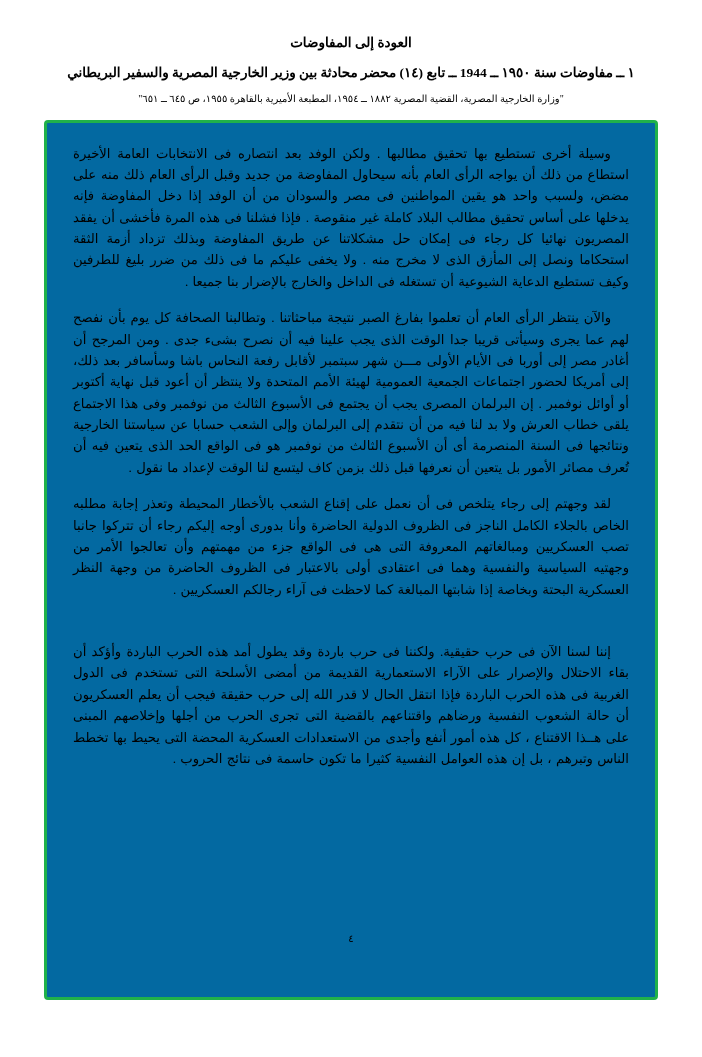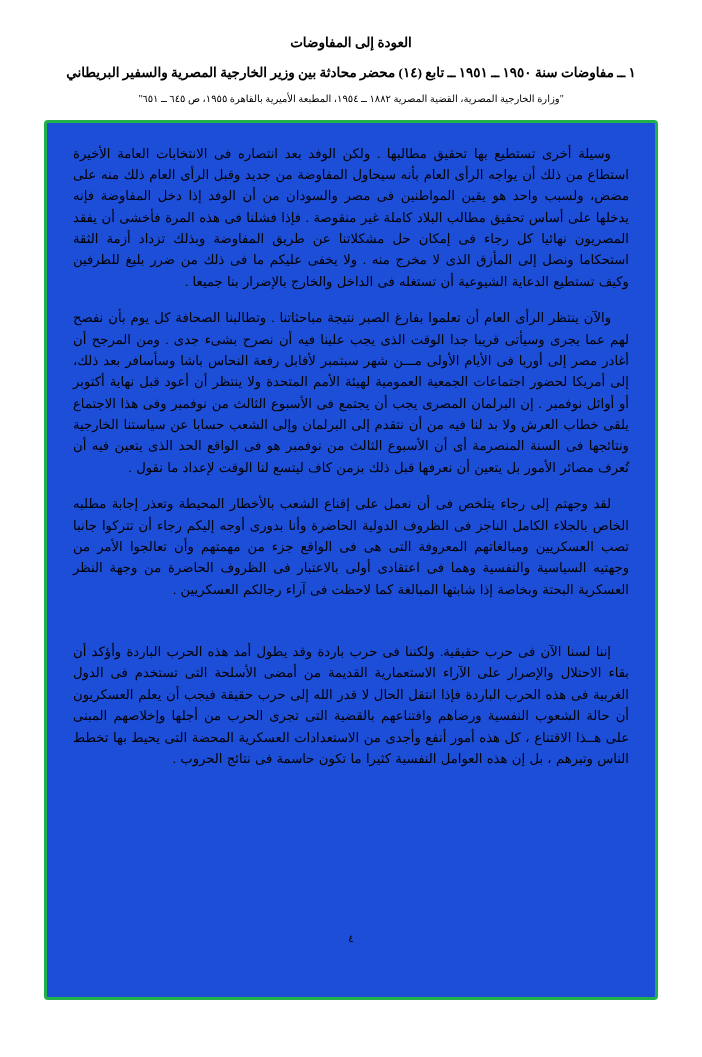--- a/index.html
+++ b/index.html
@@ -45,21 +45,21 @@
     direction: rtl;
     line-height: 1.4;
   }
   .green-box {
     border: 3px solid #20b14a;
     border-radius: 4px;
     margin: 0 10px;
     padding: 20px 26px 26px 26px;
     min-height: 880px;
     box-sizing: border-box;
-    background: #1d4ed8;
+    background: #0369a1;
   }
   .para {
     direction: rtl;
     text-align: justify;
     text-align-last: right;
     font-size: 13.2px;
     line-height: 1.62;
     margin: 0 0 15px 0;
     text-indent: 18px;
     word-spacing: 1px;
@@ -78,21 +78,21 @@
     direction: rtl;
   }
 </style>
 </head>
 <body>
 
 <div class="page">
 
   <div class="doc-title">العودة إلى المفاوضات</div>
 
-  <div class="doc-subtitle">١ ــ مفاوضات سنة ١٩٥٠ ــ ١٩٥١ ــ تابع (١٤) محضر محادثة بين وزير الخارجية المصرية والسفير البريطاني</div>
+  <div class="doc-subtitle">١ ــ مفاوضات سنة ١٩٥٠ ــ 1944 ــ تابع (١٤) محضر محادثة بين وزير الخارجية المصرية والسفير البريطاني</div>
 
   <div class="doc-source">"وزارة الخارجية المصرية، القضية المصرية ١٨٨٢ ــ ١٩٥٤، المطبعة الأميرية بالقاهرة ١٩٥٥، ص ٦٤٥ ــ ٦٥١"</div>
 
   <div class="green-box">
     <p class="para">وسيلة أخرى تستطيع بها تحقيق مطالبها . ولكن الوفد بعد انتصاره فى الانتخابات العامة الأخيرة استطاع من ذلك أن يواجه الرأى العام بأنه سيحاول المفاوضة من جديد وقبل الرأى العام ذلك منه على مضض، ولسبب واحد هو يقين المواطنين فى مصر والسودان من أن الوفد إذا دخل المفاوضة فإنه يدخلها على أساس تحقيق مطالب البلاد كاملة غير منقوصة . فإذا فشلنا فى هذه المرة فأخشى أن يفقد المصريون نهائيا كل رجاء فى إمكان حل مشكلاتنا عن طريق المفاوضة وبذلك تزداد أزمة الثقة استحكاما ونصل إلى المأزق الذى لا مخرج منه . ولا يخفى عليكم ما فى ذلك من ضرر بليغ للطرفين وكيف تستطيع الدعاية الشيوعية أن تستغله فى الداخل والخارج بالإضرار بنا جميعا .</p>
     <p class="para">والآن ينتظر الرأى العام أن تعلموا بفارغ الصبر نتيجة مباحثاتنا . وتطالبنا الصحافة كل يوم بأن نفصح لهم عما يجرى وسيأتى قريبا جدا الوقت الذى يجب علينا فيه أن نصرح بشىء جدى . ومن المرجح أن أغادر مصر إلى أوربا فى الأيام الأولى مـــن شهر سبتمبر لأقابل رفعة النحاس باشا وسأسافر بعد ذلك، إلى أمريكا لحضور اجتماعات الجمعية العمومية لهيئة الأمم المتحدة ولا ينتظر أن أعود قبل نهاية أكتوبر أو أوائل نوفمبر . إن البرلمان المصرى يجب أن يجتمع فى الأسبوع الثالث من نوفمبر وفى هذا الاجتماع يلقى خطاب العرش ولا بد لنا فيه من أن نتقدم إلى البرلمان وإلى الشعب حسابا عن سياستنا الخارجية ونتائجها فى السنة المنصرمة أى أن الأسبوع الثالث من نوفمبر هو فى الواقع الحد الذى يتعين فيه أن تُعرف مصائر الأمور بل يتعين أن نعرفها قبل ذلك بزمن كاف ليتسع لنا الوقت لإعداد ما نقول .</p>
     <p class="para">لقد وجهتم إلى رجاء يتلخص فى أن نعمل على إقناع الشعب بالأخطار المحيطة وتعذر إجابة مطلبه الخاص بالجلاء الكامل الناجز فى الظروف الدولية الحاضرة وأنا بدورى أوجه إليكم رجاء أن تتركوا جانبا تصب العسكريين ومبالغاتهم المعروفة التى هى فى الواقع جزء من مهمتهم وأن تعالجوا الأمر من وجهتيه السياسية والنفسية وهما فى اعتقادى أولى بالاعتبار فى الظروف الحاضرة من وجهة النظر العسكرية البحتة وبخاصة إذا شابتها المبالغة كما لاحظت فى آراء رجالكم العسكريين .</p>
     <p class="para">إننا لسنا الآن فى حرب حقيقية. ولكننا فى حرب باردة وقد يطول أمد هذه الحرب الباردة وأؤكد أن بقاء الاحتلال والإصرار على الآراء الاستعمارية القديمة من أمضى الأسلحة التى تستخدم فى الدول الغربية فى هذه الحرب الباردة فإذا انتقل الحال لا قدر الله إلى حرب حقيقة فيجب أن يعلم العسكريون أن حالة الشعوب النفسية ورضاهم واقتناعهم بالقضية التى تجرى الحرب من أجلها وإخلاصهم المبنى على هــذا الاقتناع ، كل هذه أمور أنفع وأجدى من الاستعدادات العسكرية المحضة التى يحيط بها تخطط الناس وتبرهم ، بل إن هذه العوامل النفسية كثيرا ما تكون حاسمة فى نتائج الحروب .</p>
   </div>
 

